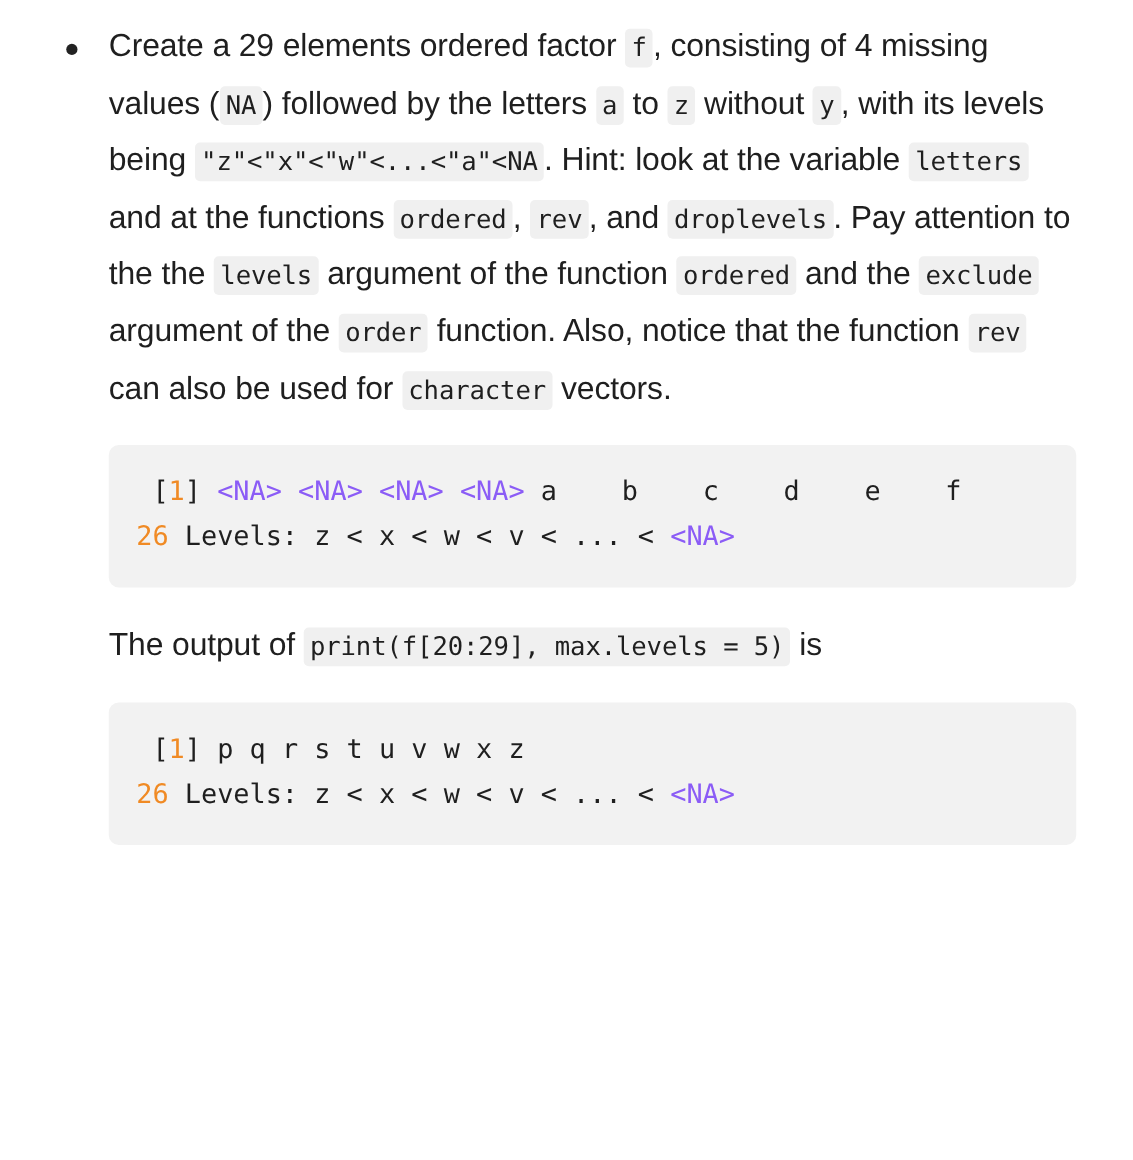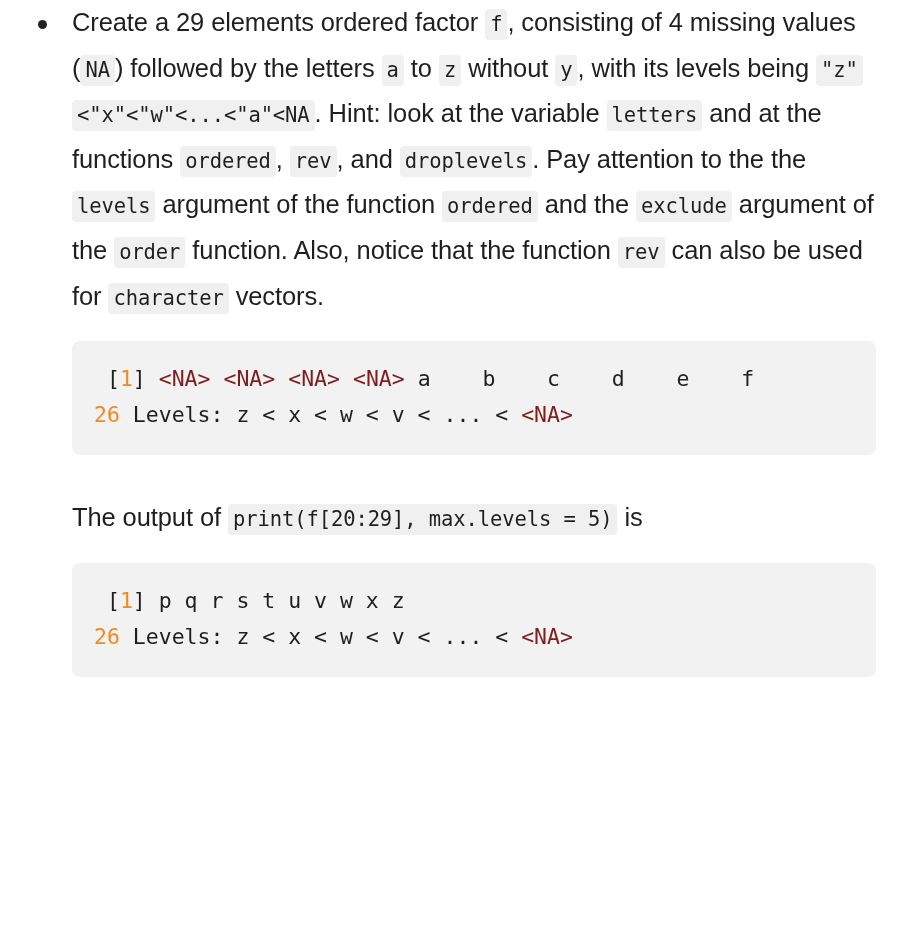--- a/index.html
+++ b/index.html
@@ -13,21 +13,21 @@
     height: 928px;
     font-family: "Liberation Sans", sans-serif;
     color: #1f1f1f;
     -webkit-font-smoothing: antialiased;
     overflow: hidden;
   }
 
   .page {
     width: 906px;
     box-sizing: border-box;
-    padding: 0;
+    padding: 15px;
   }
 
   
   ul.exercise-list {
     list-style: none;
     margin: 0;
     padding: 0;
   }
   li.exercise-item {
     position: relative;
@@ -50,21 +50,21 @@
     font-size: 25.5px;
     line-height: 45.6px;
     letter-spacing: -0.1px;
     color: #1f1f1f;
     word-spacing: 0px;
   }
   p.para + p.para {
     margin-top: 6px;
   }
   p.para.tight {
-    margin-top: 20px;
+    margin-top: 4px;
   }
 
   
   code.chip {
     font-family: "DejaVu Sans Mono", "Liberation Mono", monospace;
     font-size: 20.5px;
     background: #f0f0f0;
     border-radius: 4px;
     padding: 3px 5px 4px 5px;
     color: #1f1f1f;
@@ -82,21 +82,21 @@
     padding: 20px 22px 22px 22px;
     font-family: "DejaVu Sans Mono", "Liberation Mono", monospace;
     font-size: 21.5px;
     line-height: 36px;
     color: #1f1f1f;
     white-space: pre;
     overflow: hidden;
     box-sizing: border-box;
   }
   pre.console .num { color: #f08a24; }
-  pre.console .na  { color: #7f1d1d; }
+  pre.console .na  { color: #8b5cf6; }
 
   .block-spacer { height: 20px; }
 </style>
 </head>
 <body>
 
 <div class="page">
 
   <ul class="exercise-list">
     <li class="exercise-item">

